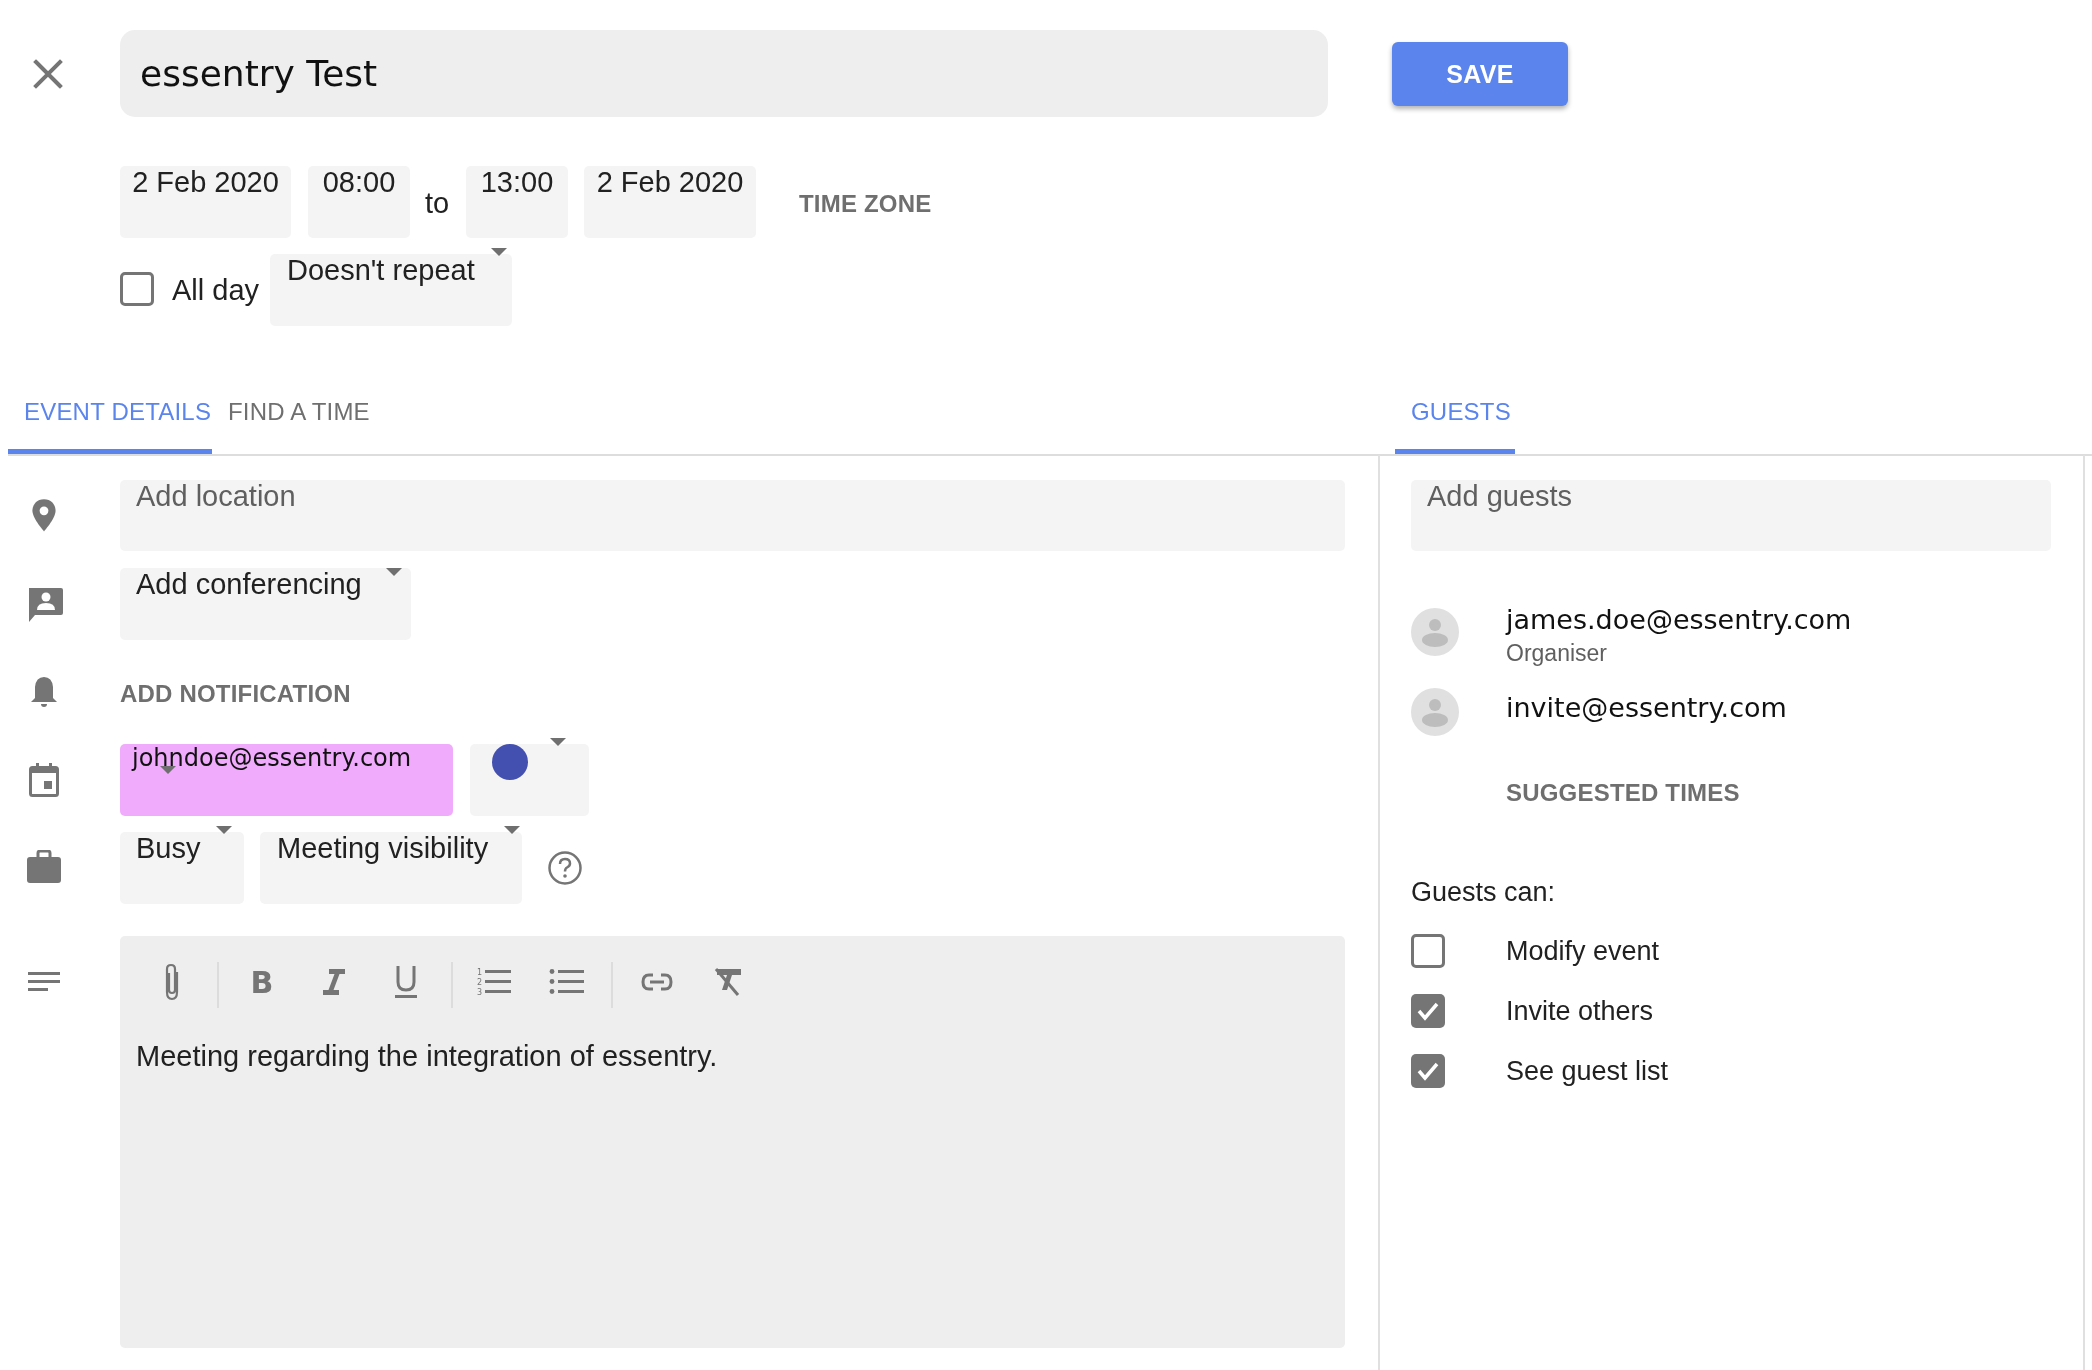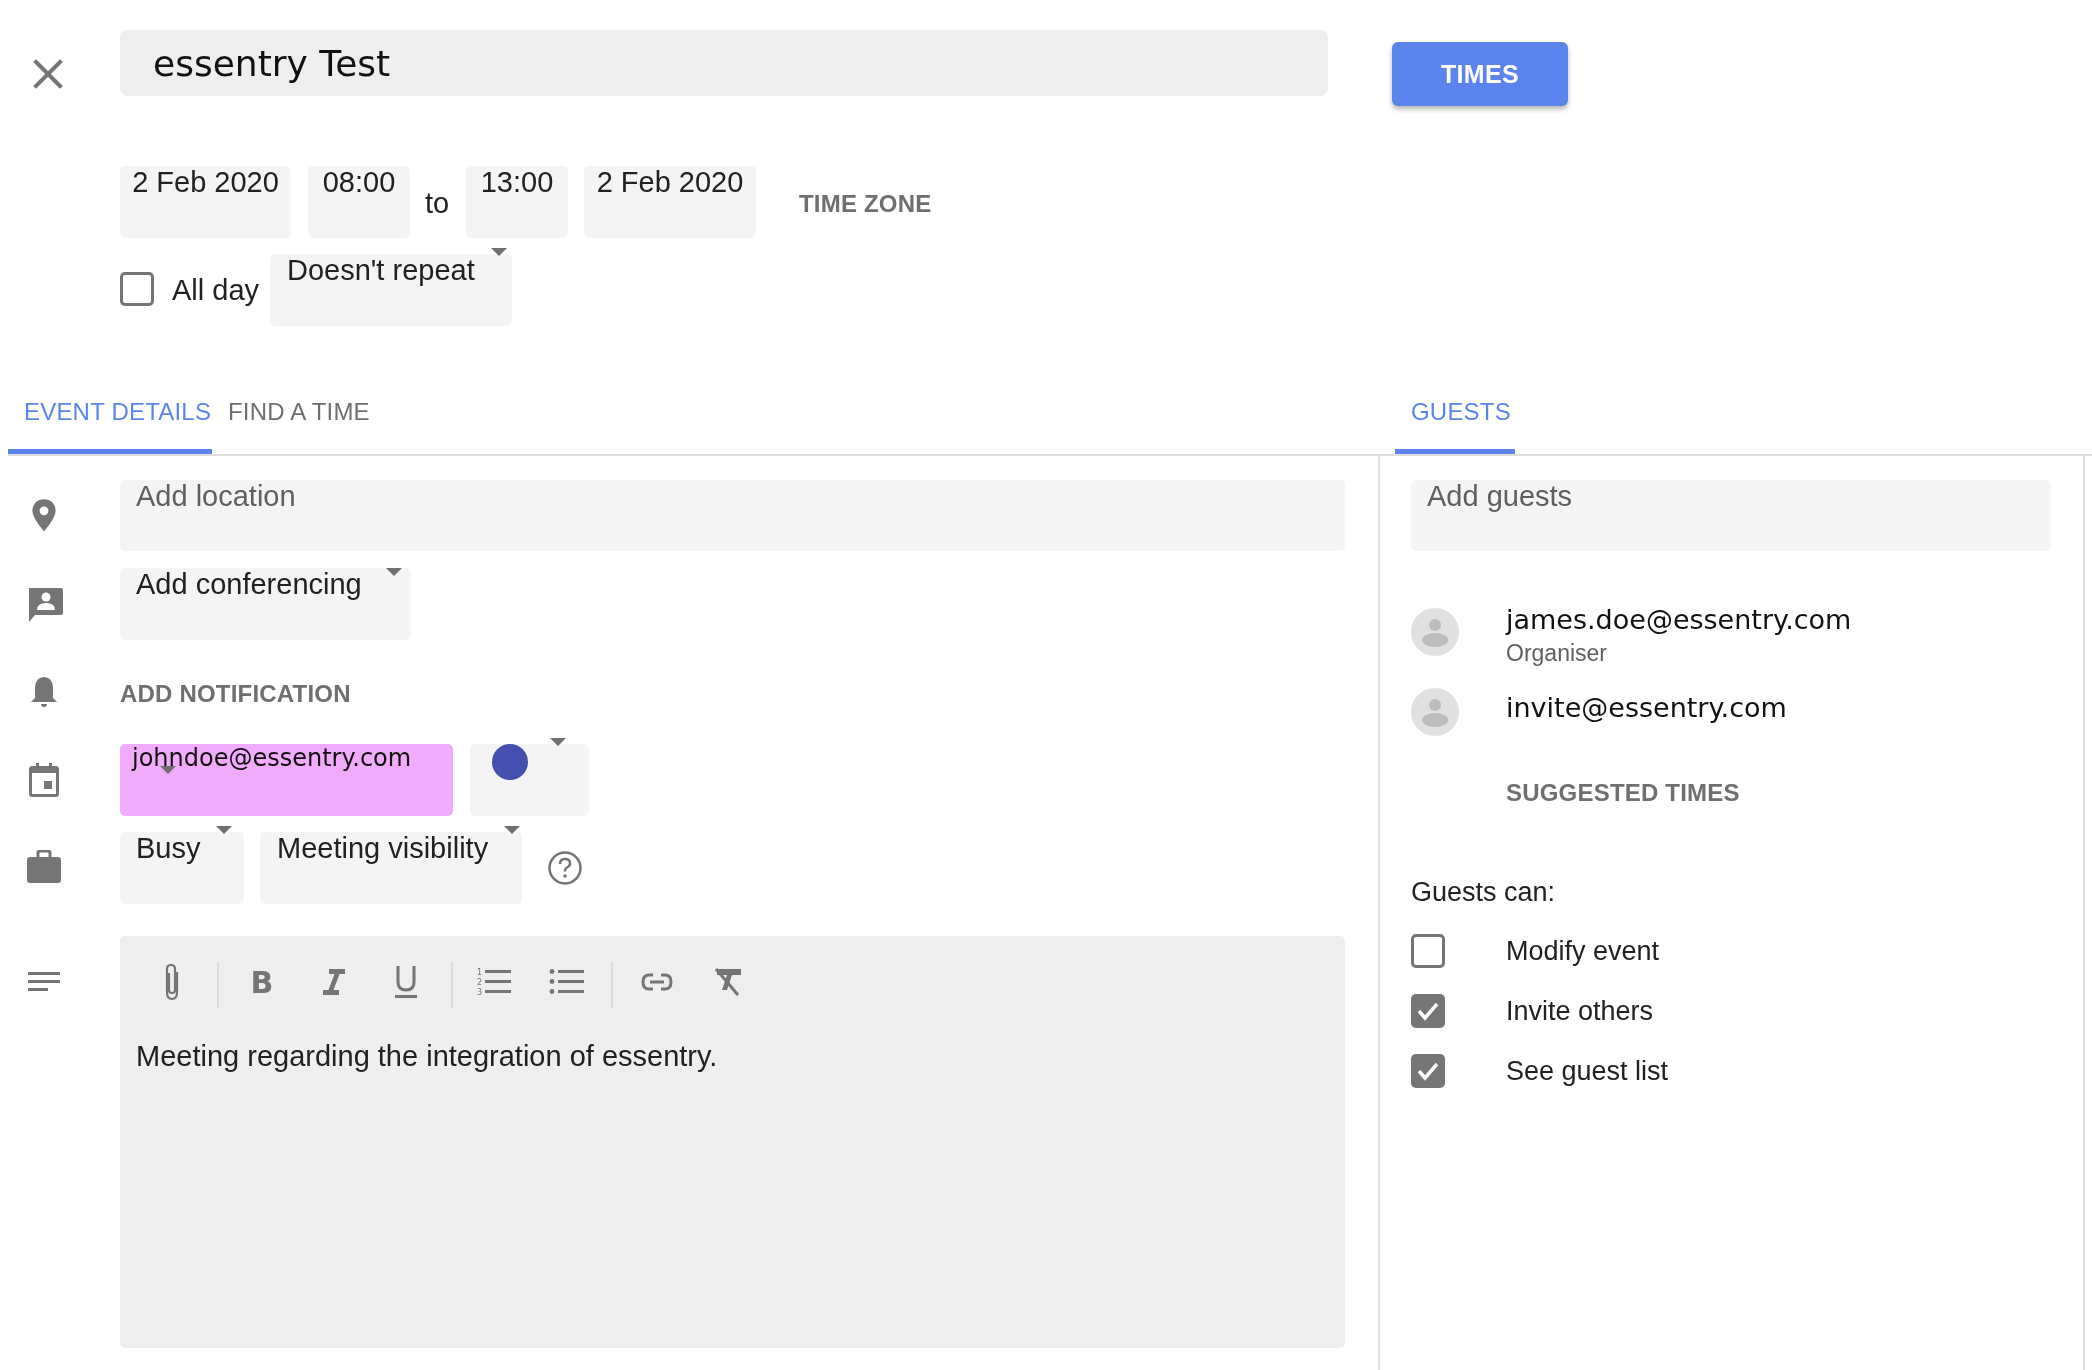--- a/index.html
+++ b/index.html
@@ -22,26 +22,26 @@
 </style>
 </head>
 <body>
 
 <div class="abs icon" style="left:30px; top:56px; width:36px; height:36px;">
   <svg width="36" height="36" viewBox="0 0 36 36">
       <path d="M6 6 L30 30 M30 6 L6 30" stroke="#757575" stroke-width="4" stroke-linecap="square"></path>
     </svg>
 </div>
 
-<div class="abs" style="left:120px; top:30px; width:1208px; height:66px; background:#eeeeee; border-radius:8px; display:flex; align-items:center; padding-left:33px;">
+<div class="abs" style="left:120px; top:30px; width:1208px; height:87px; background:#eeeeee; border-radius:15px; display:flex; align-items:center; padding-left:20px;">
   <span style="font-family:'DejaVu Sans', sans-serif; font-size:36px; color:#111;">essentry Test</span>
 </div>
 
 <div class="abs" style="left:1392px; top:42px; width:176px; height:64px; background:#5b84ec; border-radius:6px; box-shadow:0 3px 5px rgba(0,0,0,0.3); display:flex; align-items:center; justify-content:center;">
-  <span style="color:#fff; font-weight:bold; font-size:25px; letter-spacing:0.3px;">TIMES</span>
+  <span style="color:#fff; font-weight:bold; font-size:25px; letter-spacing:0.3px;">SAVE</span>
 </div>
 
 <div class="chip" style="left:120px; top:166px; width:171px; height:72px; justify-content:center;">
   <span>2 Feb 2020</span>
 </div>
 <div class="chip" style="left:308px; top:166px; width:102px; height:72px; justify-content:center;">
   <span>08:00</span>
 </div>
 <span class="abs" style="left:425px; top:187px; font-size:29px; color:#212121;">to</span>
 <div class="chip" style="left:466px; top:166px; width:102px; height:72px; justify-content:center;">

